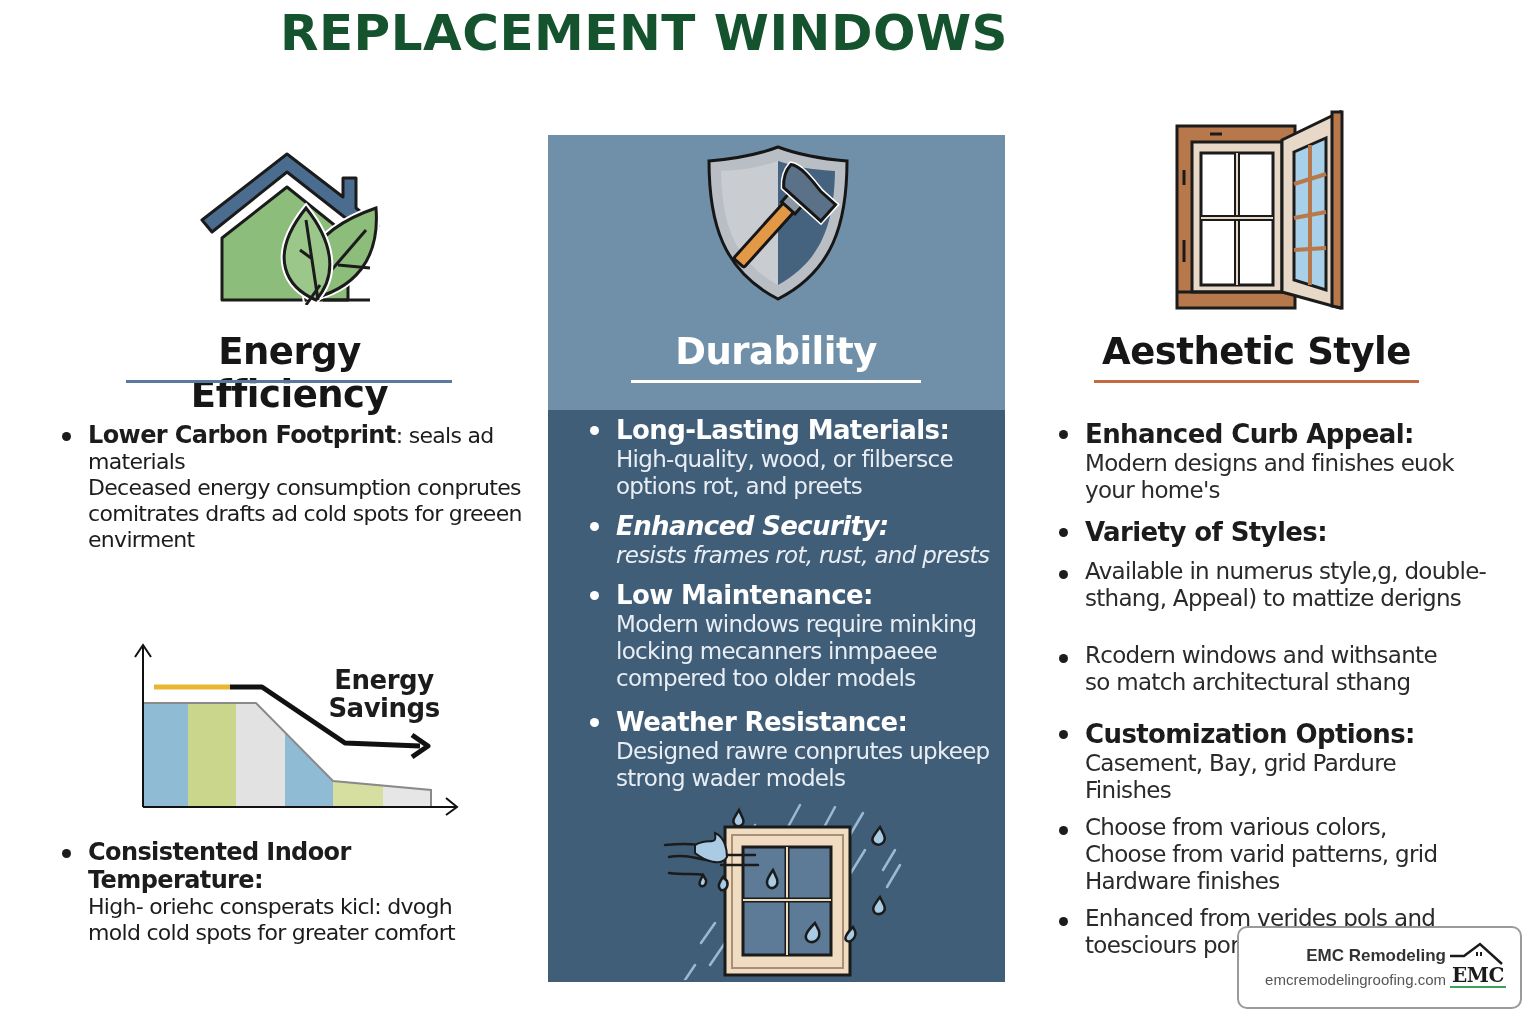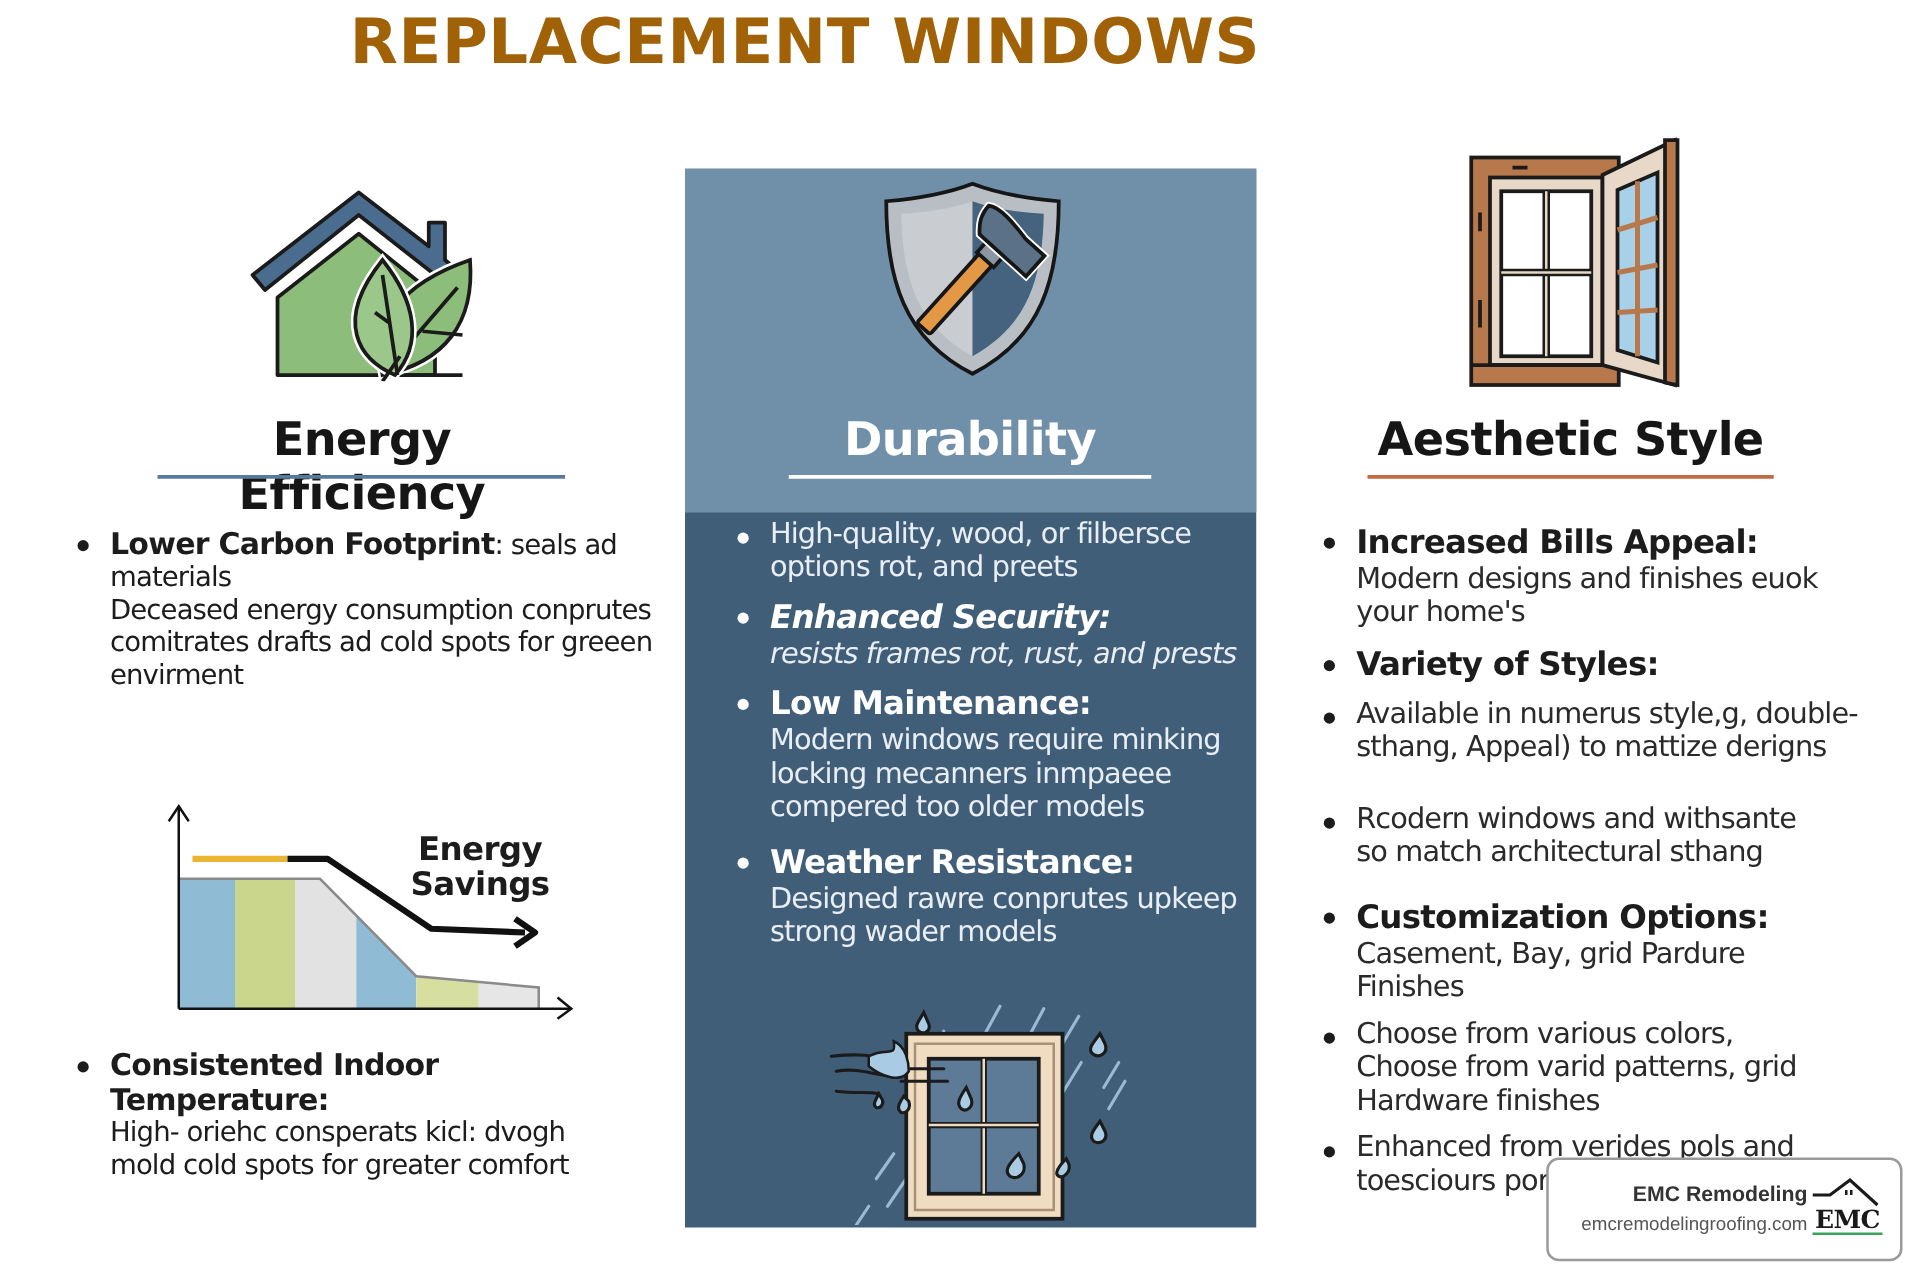--- a/index.html
+++ b/index.html
@@ -1,19 +1,19 @@
 <!DOCTYPE html>
 <html><head>
 <meta charset="utf-8">
 <style>
   * { box-sizing: border-box; margin: 0; padding: 0; }
   html, body { width: 1536px; height: 1024px; background: #ffffff; overflow: hidden; }
   body { position: relative; font-family: "DejaVu Sans", "Liberation Sans", sans-serif; color: #1a1a1a; }
 
-  .title { position: absolute; top: 4px; left: 0; width: 1288px; text-align: center; font-family: "DejaVu Sans", sans-serif; font-weight: bold; font-size: 50px; letter-spacing: 0.5px; color: #a16207; }
+  .title { position: absolute; top: 4px; left: 0; width: 1288px; text-align: center; font-family: "DejaVu Sans", sans-serif; font-weight: bold; font-size: 50px; letter-spacing: 0.5px; color: #14532d; }
 
   .center-panel { position: absolute; left: 548px; top: 135px; width: 457px; height: 847px; background: #415e78; }
   .center-top { position: absolute; left: 0; top: 0; width: 457px; height: 275px; background: #7090a9; }
 
   .col-icon { position: absolute; }
   .heading { position: absolute; text-align: center; font-weight: bold; font-size: 37px; letter-spacing: -0.5px; }
   .underline { position: absolute; height: 3px; }
 
   .blist { position: absolute; list-style: none; }
   .blist li { position: relative; padding-left: 28px; }
@@ -124,20 +124,21 @@
     <path d="M52,30 C60,24 80,28 92,30 L112,30 L112,52 L92,52 L62,52 C56,46 52,40 52,30 Z" fill="#5b7188" stroke="#ffffff" stroke-width="6"></path>
     <path d="M52,30 C60,24 80,28 92,30 L112,30 L112,52 L92,52 L62,52 C56,46 52,40 52,30 Z" fill="#5b7188" stroke="#161616" stroke-width="3"></path>
   </g>
 </svg>
 
 <div class="heading" style="left:631px;top:330px;width:290px;color:#ffffff;">Durability</div>
 <div class="underline" style="left:631px;top:380px;width:290px;background:#ffffff;"></div>
 
 <ul class="blist mid-list">
   <li style="margin-bottom:10px;">
+    <span class="bh">Long-Lasting Materials:</span>
     <span class="btl">High-quality, wood, or filbersce</span>
     <span class="btl">options rot, and preets</span>
   </li>
   <li style="margin-bottom:10px;font-style:italic;">
     <span class="bh">Enhanced Security:</span>
     <span class="btl">resists frames rot, rust, and prests</span>
   </li>
   <li style="margin-bottom:14px;">
     <span class="bh">Low Maintenance:</span>
     <span class="btl">Modern windows require minking</span>
@@ -216,21 +217,21 @@
   <line x1="120" y1="74" x2="152" y2="64" stroke="#b7784c" stroke-width="4"></line>
   <line x1="120" y1="108" x2="152" y2="102" stroke="#b7784c" stroke-width="4"></line>
   <line x1="120" y1="140" x2="152" y2="138" stroke="#b7784c" stroke-width="4"></line>
 </svg>
 
 <div class="heading" style="left:1094px;top:330px;width:325px;color:#161616;">Aesthetic Style</div>
 <div class="underline" style="left:1094px;top:380px;width:325px;background:#c46a43;"></div>
 
 <ul class="blist right-list" style="top:418px;">
   <li style="margin-bottom:12px;">
-    <span class="bh">Increased Bills Appeal:</span>
+    <span class="bh">Enhanced Curb Appeal:</span>
     <span class="btl">Modern designs and finishes euok</span>
     <span class="btl">your home's</span>
   </li>
   <li style="margin-bottom:10px;">
     <span class="bh">Variety of Styles:</span>
   </li>
   <li style="margin-bottom:30px;">
     <span class="btl">Available in numerus style,g, double-</span>
     <span class="btl">sthang, Appeal) to mattize derigns</span>
   </li>

